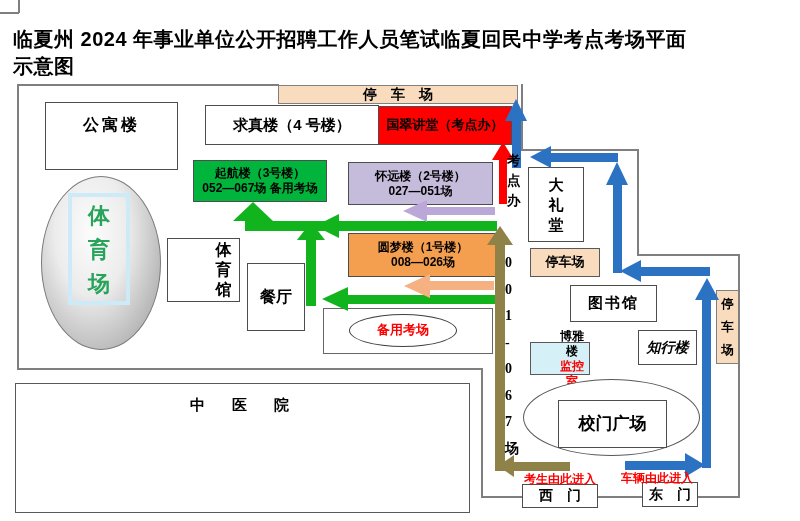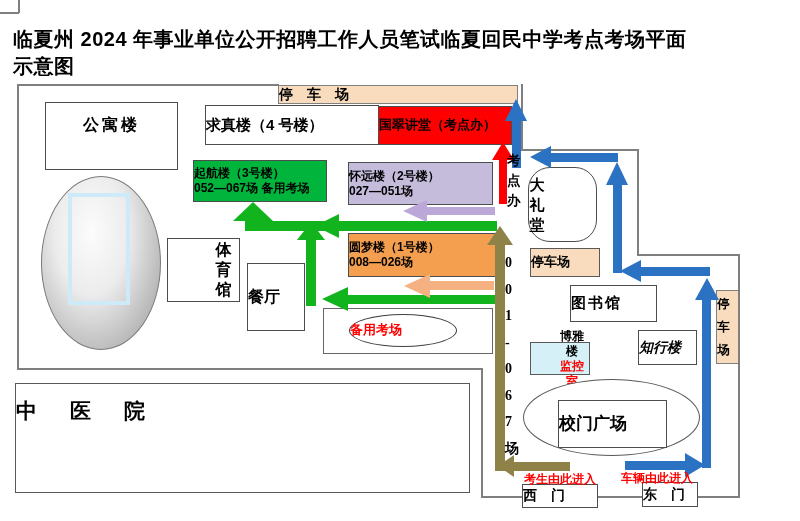--- a/index.html
+++ b/index.html
@@ -4,21 +4,21 @@
 <style>
   html,body{margin:0;padding:0;}
   body{
     width:800px;height:521px;position:relative;background:#fff;overflow:hidden;
     font-family:"Liberation Sans","DejaVu Sans",sans-serif;color:#000;
   }
   .abs{position:absolute;box-sizing:border-box;}
   .gline{position:absolute;background:#7f7f7f;z-index:1;}
   .box{
     position:absolute;box-sizing:border-box;background:#fff;border:1.6px solid #4d4d4d;
-    display:flex;align-items:flex-start;justify-content:center;flex-direction:column;
+    display:flex;align-items:center;justify-content:center;flex-direction:column;
     text-align:center;font-weight:bold;z-index:2;line-height:1.25;
   }
   .shaft{position:absolute;z-index:4;}
   .head{position:absolute;width:0;height:0;z-index:4;}
   .vtext{word-break:break-all;font-weight:bold;}
   .title{
     position:absolute;left:13px;top:26px;width:688px;font-size:20px;font-weight:bold;
     letter-spacing:0.5px;z-index:2;
   }
   .ellipse{border-radius:50%;}
@@ -78,39 +78,40 @@
   <span>027—051场</span>
 </div>
 
 <div class="box" style="left:348px;top:233px;width:150px;height:44px;background:var(--orangebox);font-size:12px;">
   <span>圆梦楼（1号楼）</span>
   <span>008—026场</span>
 </div>
 
 <div class="stadium">
   <div class="stadium-rect"></div>
+  <div class="vtext" style="position:absolute;left:46px;top:22px;width:23px;font-size:22px;line-height:34px;color:var(--stadiumgreen);">体育场</div>
 </div>
 
 <div class="box" style="left:167px;top:238px;width:73px;height:64px;font-size:16px;padding-left:40px;">
   <span>体育馆</span>
 </div>
 <div class="box" style="left:247px;top:263px;width:58px;height:68px;font-size:16px;">
   <span>餐厅</span>
 </div>
 
 <div class="box" style="left:323px;top:308px;width:170px;height:46px;border:1.2px solid #666;"></div>
 <div class="box ellipse" style="left:349px;top:314px;width:108px;height:33px;border:1.5px solid #404040;font-size:13px;">
   <span class="redtxt">备用考场</span>
 </div>
 
-<div class="box" style="left:15px;top:383px;width:455px;height:110px;border:1.5px solid #595959;font-size:21px;justify-content:flex-start;">
+<div class="box" style="left:15px;top:383px;width:455px;height:130px;border:1.5px solid #595959;font-size:15px;justify-content:flex-start;font-family:Liberation Mono, monospace;">
   <span style="margin-top:14px;letter-spacing:6px;">中　医　院</span>
 </div>
 
-<div class="box" style="left:528px;top:167px;width:69px;height:75px;font-size:15px;border-radius:22px;">
+<div class="box" style="left:528px;top:167px;width:56px;height:75px;font-size:15px;">
   <div class="vtext" style="width:16px;line-height:20px;">大礼堂</div>
 </div>
 <div class="box" style="left:530px;top:248px;width:70px;height:29px;background:var(--tan);border:1.2px solid #595959;font-size:13px;">
   <span>停车场</span>
 </div>
 <div class="box" style="left:570px;top:285px;width:87px;height:37px;font-size:15px;">
   <span style="letter-spacing:2px;">图书馆</span>
 </div>
 
 <div class="box" style="left:716px;top:290px;width:23px;height:74px;background:var(--tan);border:1px solid #808080;font-size:12.5px;">

